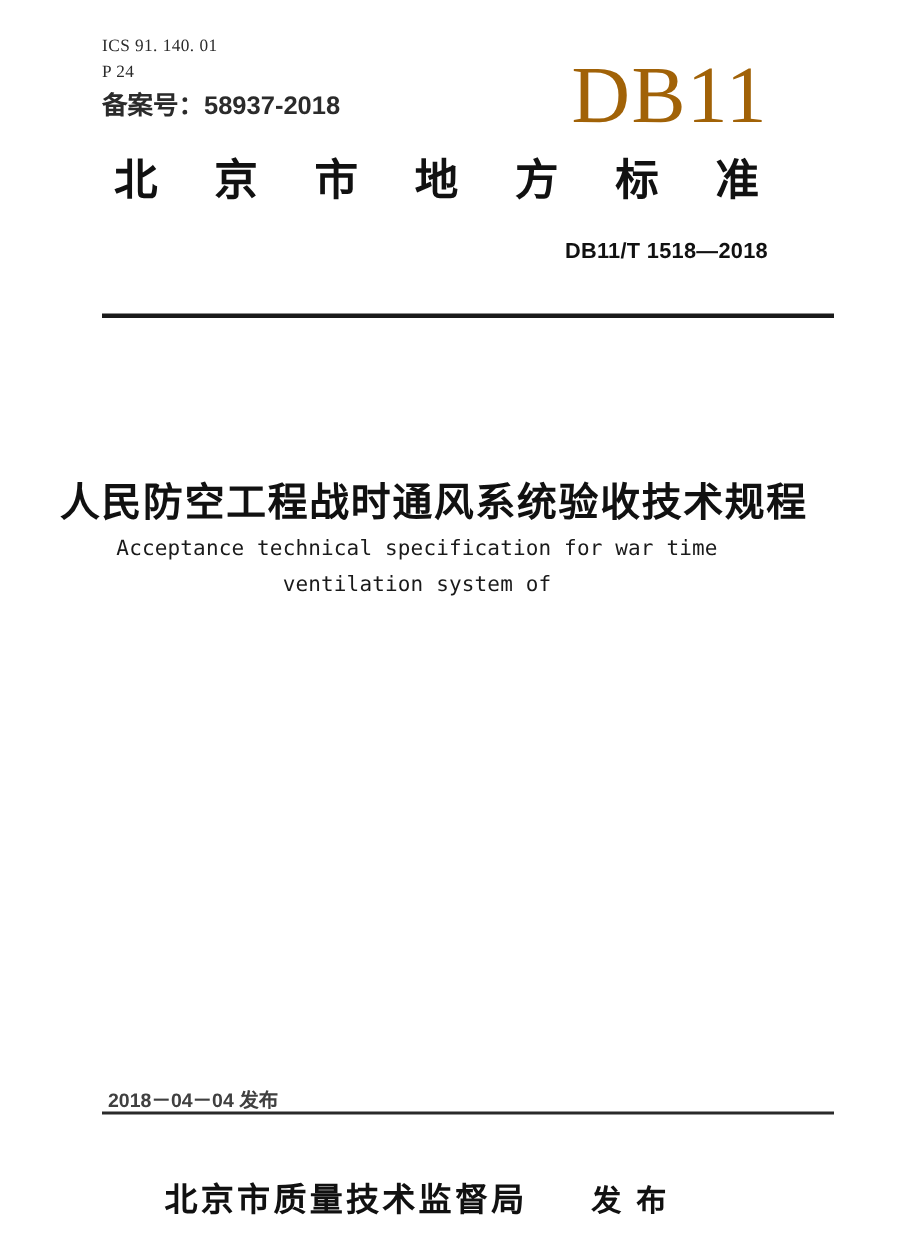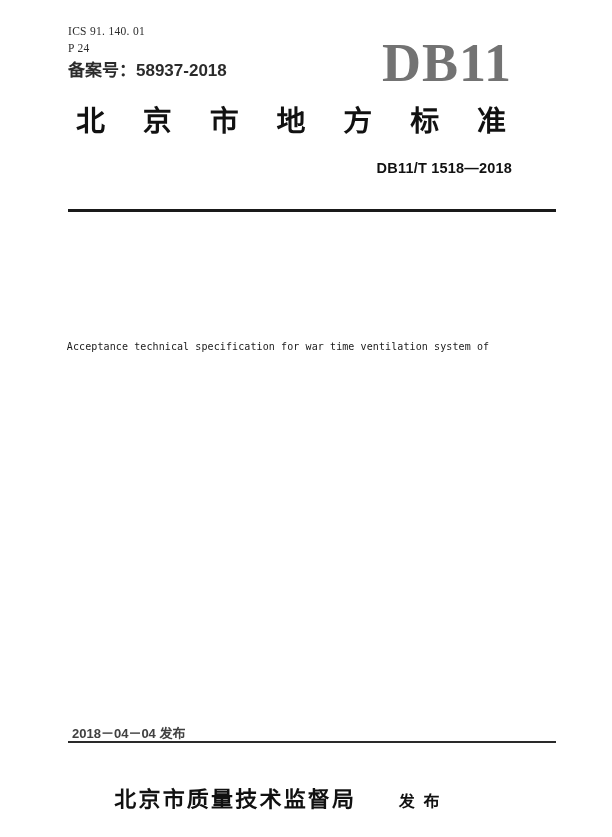--- a/index.html
+++ b/index.html
@@ -44,24 +44,24 @@
     letter-spacing: 0;
   }
 
   
   .logo-db11 {
     position: absolute;
     right: 44px;
     top: 36px;
     font-family: "Liberation Serif", "DejaVu Serif", serif;
     font-size: 54px;
-    font-weight: 700;
+    font-weight: 400;
     letter-spacing: 1px;
     line-height: 1;
-    color: #737373;
+    color: #a16207;
   }
 
   
   .header-cn {
     position: absolute;
     left: 68px;
     right: 44px;
     top: 103px;
     font-size: 29px;
     font-weight: 700;
@@ -110,23 +110,22 @@
   }
   .title-cn {
     font-size: 26.5px;
     font-weight: 700;
     color: #111111;
     letter-spacing: 1.2px;
     line-height: 1.35;
     white-space: nowrap;
   }
   .title-en {
-    margin-top: 20px;
     font-family: "DejaVu Sans Mono", "Liberation Mono", monospace;
-    font-size: 10px;
+    font-size: 14px;
     font-weight: 400;
     color: #1a1a1a;
     line-height: 1.75;
     letter-spacing: 0.1px;
   }
 
   
   .date-row {
     position: absolute;
     left: 68px;
@@ -164,21 +163,21 @@
   }
   .publisher-name {
     font-size: 22px;
     font-weight: 700;
     color: #111111;
     letter-spacing: 2.2px;
   }
   .publisher-verb {
     display: inline-block;
     margin-left: 38px;
-    font-size: 16px;
+    font-size: 20px;
     font-weight: 700;
     color: #111111;
     letter-spacing: 2.2px;
   }
 </style>
 </head>
 <body>
 
 <div class="page">
 
@@ -198,20 +197,21 @@
     <span>方</span>
     <span>标</span>
     <span>准</span>
   </div>
 
   <div class="std-number">DB11/T 1518—2018</div>
 
   <div class="rule-thick"></div>
 
   <div class="title-block">
+    <div class="title-cn">人民防空工程战时通风系统验收技术规程</div>
     <div class="title-en">
       <div>Acceptance technical specification for war time ventilation system of</div>
     </div>
   </div>
 
   <div class="date-row">
     <span class="date-left">2018－04－04 发布</span>
   </div>
   <div class="rule-dates"></div>
 

